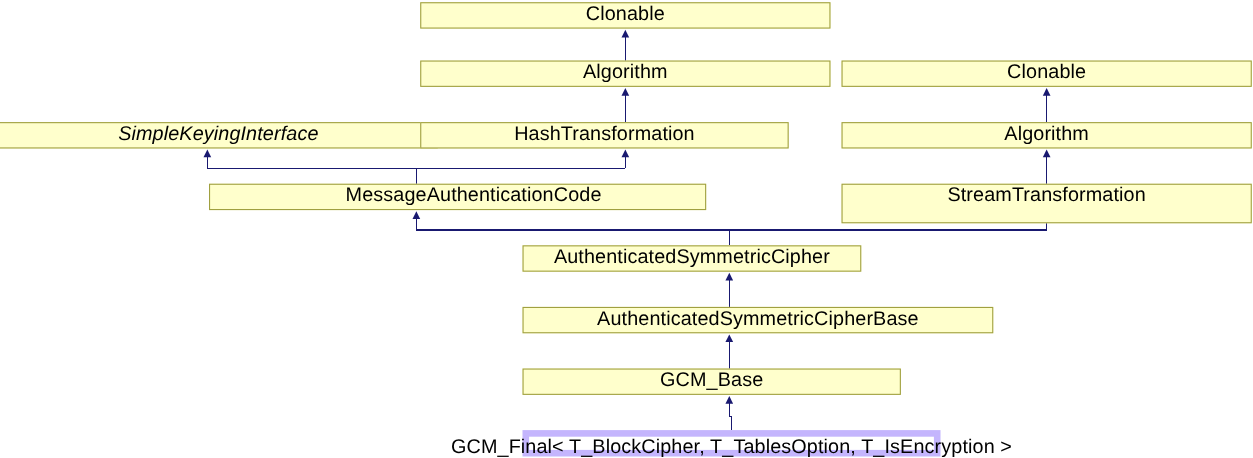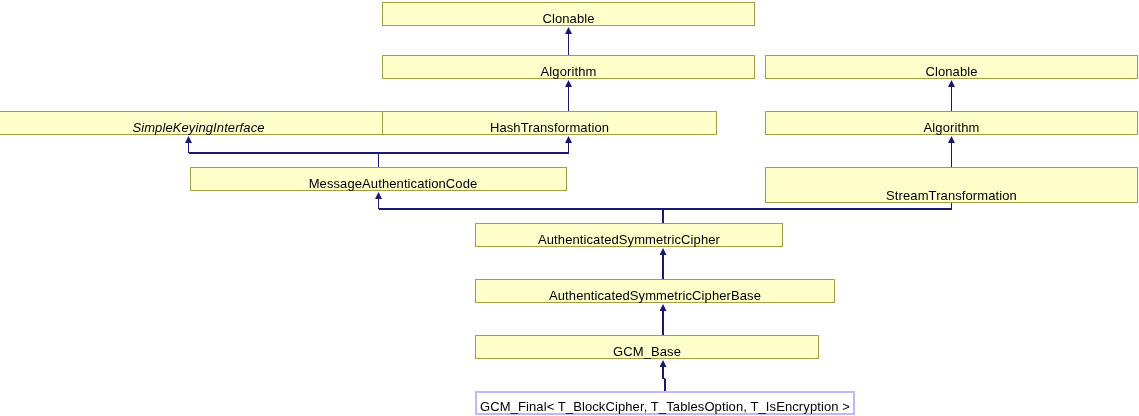--- a/index.html
+++ b/index.html
@@ -1,24 +1,24 @@
 <!DOCTYPE html>
 <html><head>
 <meta charset="utf-8">
 <title>Inheritance diagram</title>
 <style>
   html,body{margin:0;padding:0;background:#ffffff;}
   body{font-family:"Liberation Sans","DejaVu Sans",sans-serif;}
   #diagram{position:relative;width:1139px;height:416px;overflow:hidden;background:#ffffff;}
   #edges{position:absolute;left:0;top:0;width:1139px;height:416px;}
-  .node{position:absolute;box-sizing:border-box;display:flex;align-items:flex-end;
+  .node{position:absolute;box-sizing:border-box;display:flex;align-items:flex-start;
         justify-content:center;background:#ffffcc;border:1px solid #a0a040;
-        font-size:13px;line-height:1;color:#000000;white-space:nowrap;
+        font-size:18px;line-height:1;color:#000000;white-space:nowrap;
         letter-spacing:.1px;}
-  .node.current{background:#ffffff;border:2px solid #c4b5fd;}
+  .node.current{background:#ffffff;border:6px solid #c4b5fd;}
 </style>
 </head>
 <body>
 
 <div id="diagram">
   <svg id="edges" width="1139" height="416" viewBox="0 0 1139 416">
       <line x1="568.5" y1="55" x2="568.5" y2="33" stroke="#191970" stroke-width="1.4" shape-rendering="crispEdges"></line>
       <path d="M 568.5 27 L 565 34 L 572 34 Z" fill="#191970"></path>
       <line x1="568.5" y1="111" x2="568.5" y2="86" stroke="#191970" stroke-width="1.4" shape-rendering="crispEdges"></line>
       <path d="M 568.5 80 L 565 87 L 572 87 Z" fill="#191970"></path>
@@ -59,30 +59,30 @@
       </div>
       <div class="node" style="left: -1px; top: 111px; width: 399px; height: 24px; font-style: italic;">
         <span>SimpleKeyingInterface</span>
       </div>
       <div class="node" style="left: 382px; top: 111px; width: 335px; height: 24px;">
         <span>HashTransformation</span>
       </div>
       <div class="node" style="left: 765px; top: 111px; width: 373px; height: 24px;">
         <span>Algorithm</span>
       </div>
-      <div class="node" style="left: 190px; top: 167px; width: 377px; height: 24px; padding-left: 29px;">
+      <div class="node" style="left: 190px; top: 167px; width: 452px; height: 24px; padding-left: 29px;">
         <span>MessageAuthenticationCode</span>
       </div>
       <div class="node" style="left: 765px; top: 167px; width: 373px; height: 36px;">
         <span>StreamTransformation</span>
       </div>
       <div class="node" style="left: 475px; top: 223px; width: 308px; height: 24px;">
         <span>AuthenticatedSymmetricCipher</span>
       </div>
-      <div class="node" style="left: 475px; top: 279px; width: 360px; height: 24px;">
+      <div class="node" style="left: 475px; top: 279px; width: 428px; height: 24px;">
         <span>AuthenticatedSymmetricCipherBase</span>
       </div>
       <div class="node" style="left: 475px; top: 335px; width: 344px; height: 24px;">
         <span>GCM_Base</span>
       </div>
       <div class="node current" style="left: 475px; top: 391px; width: 380px; height: 24px;">
         <span>GCM_Final&lt; T_BlockCipher, T_TablesOption, T_IsEncryption &gt;</span>
       </div>
     </div>
 </div>

